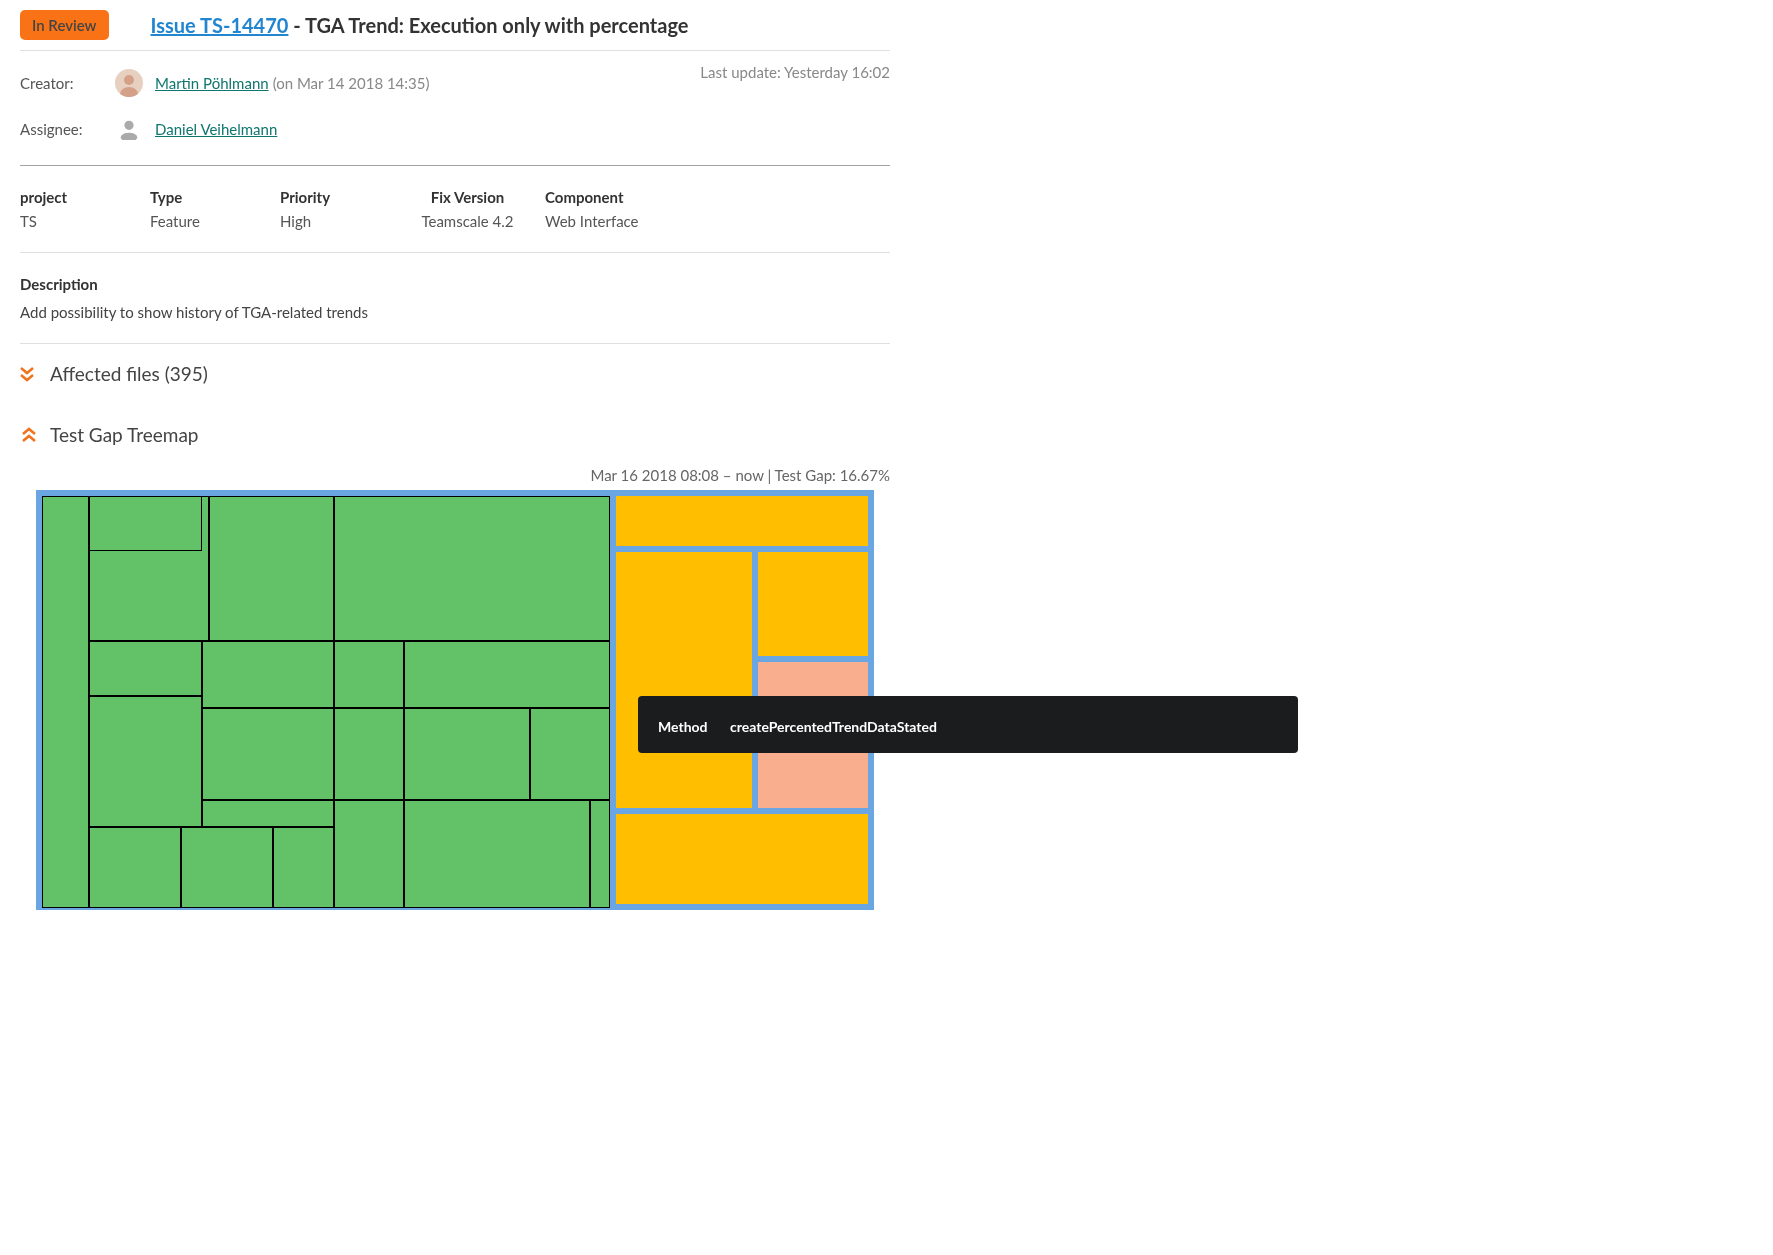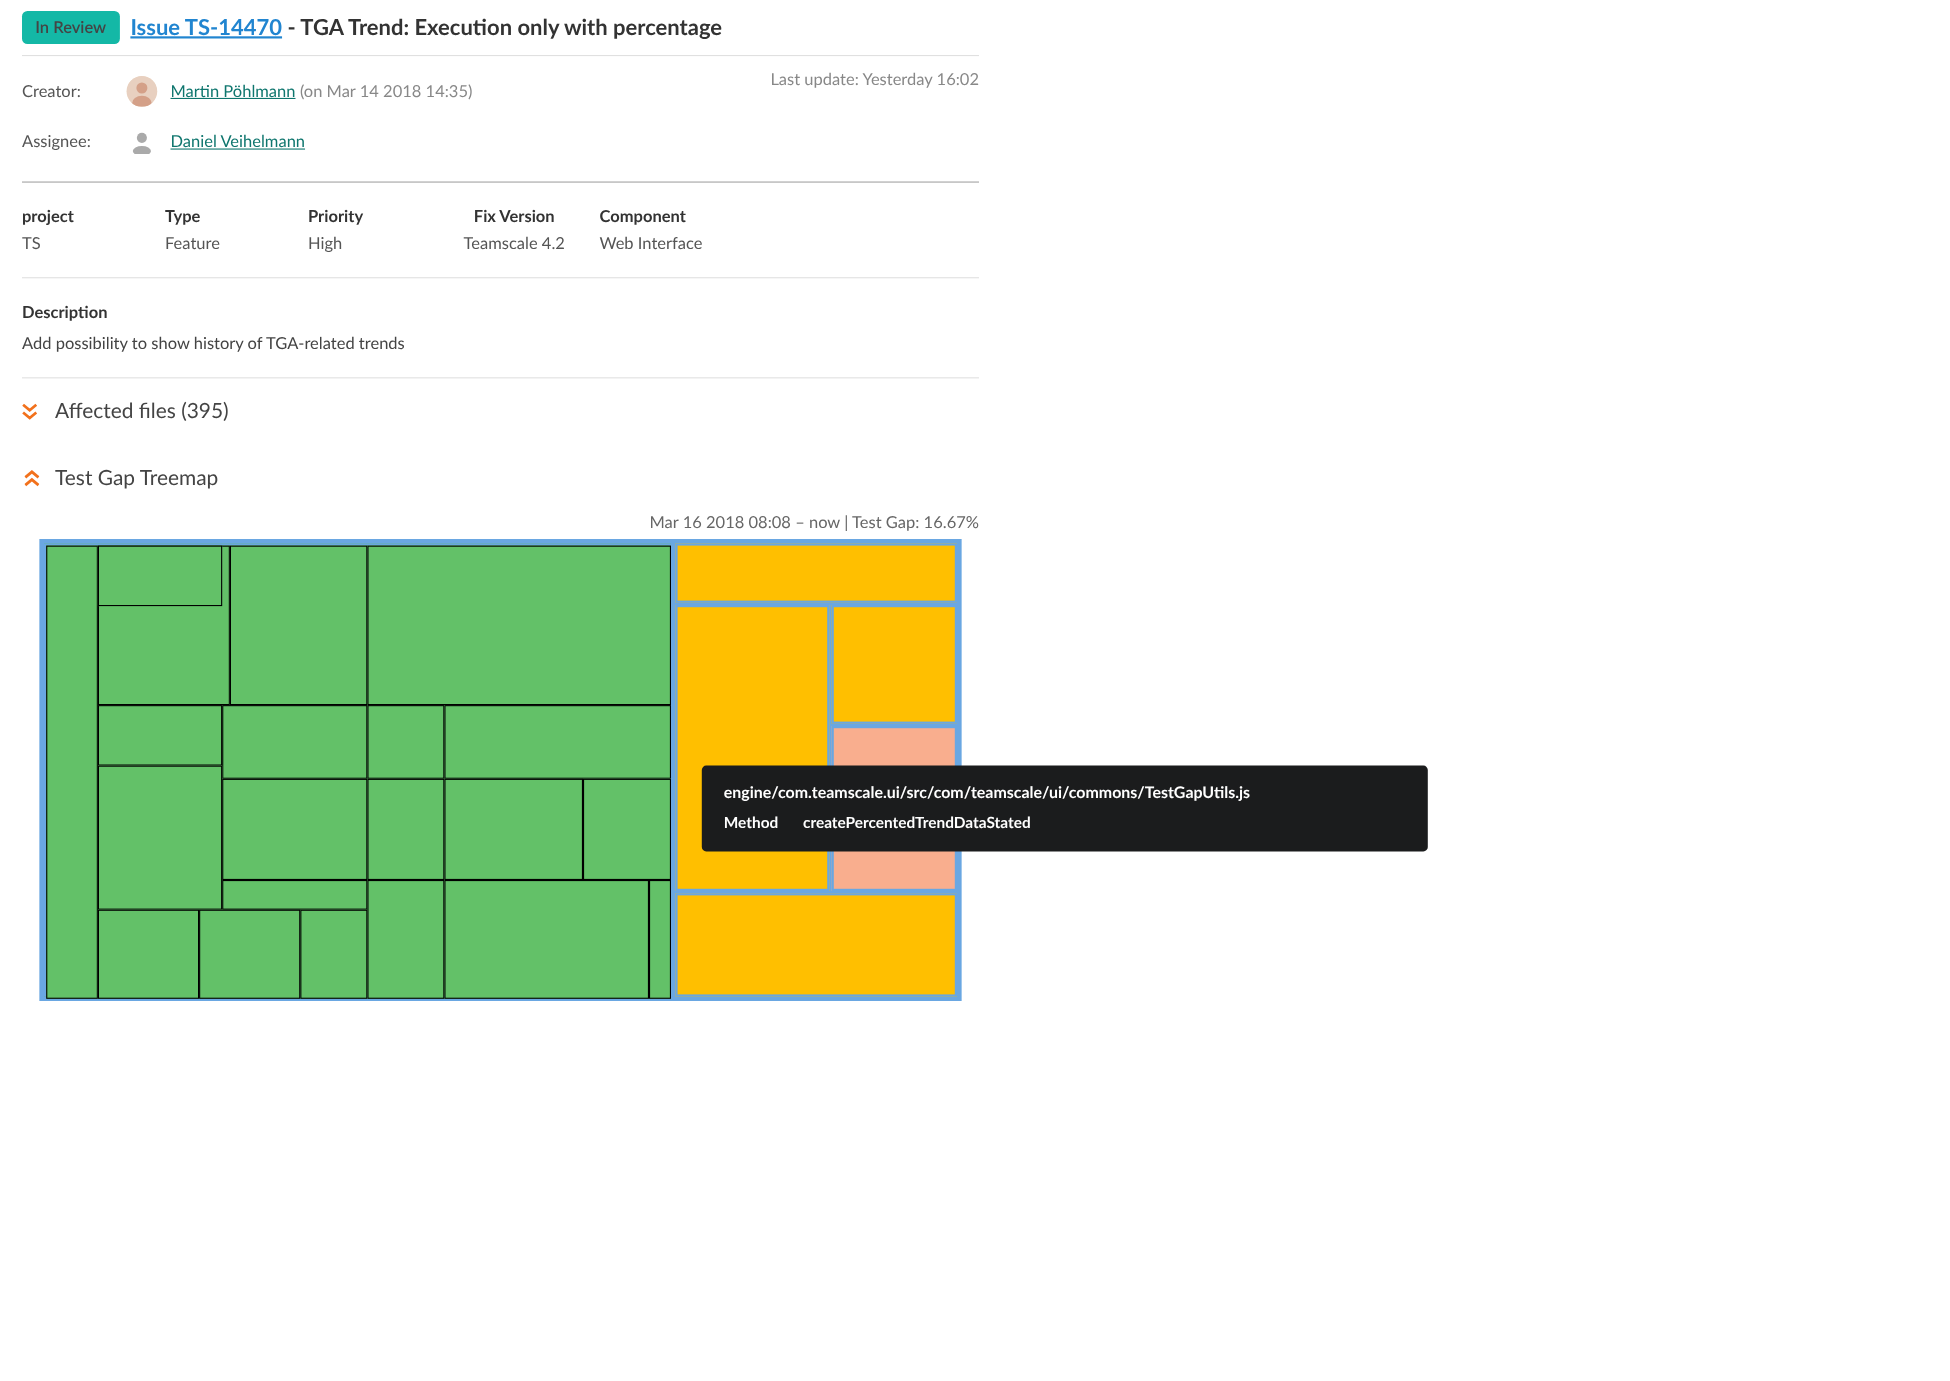--- a/index.html
+++ b/index.html
@@ -13,32 +13,32 @@
     }
     .content { width: 870px; }
     .header-row {
       display: flex;
       align-items: center;
       gap: 10px;
       padding-bottom: 10px;
       border-bottom: 1px solid #e0e0e0;
     }
     .status-badge {
-      background: #14b8a6;
+      background: #f97316;
       color: #444;
       font-weight: 600;
       font-size: 15px;
       padding: 6px 12px;
       border-radius: 5px;
     }
     .issue-title {
       font-size: 20px;
       font-weight: 700;
     }
-    .issue-link { color: #2185d0; }
+    .issue-link { color: #2185d0; margin-left: 32px; }
     .issue-title-text { color: #333; }
     .meta-block {
       padding: 18px 0 22px 0;
       border-bottom: 1px solid #a3a3a3;
       position: relative;
     }
     .last-update {
       position: absolute;
       right: 0;
       top: 12px;
@@ -299,21 +299,20 @@
       <div class="tm-group" style="left:574px; top:0; width:256px; height:412px;">
         <div class="tm-cell orange" style="left:0; top:0; width:256px; height:54px;"></div>
         <div class="tm-cell orange" style="left:0; top:56px; width:140px; height:260px;"></div>
         <div class="tm-cell orange" style="left:142px; top:56px; width:114px; height:108px;"></div>
         <div class="tm-cell salmon" style="left:142px; top:166px; width:114px; height:150px;"></div>
         <div class="tm-cell orange" style="left:0; top:318px; width:256px; height:94px;"></div>
       </div>
     </div>
 
     <div class="tooltip" style="left:602px; top:206px;">
-      <div class="tooltip-path">engine/com.teamscale.ui/src/com/teamscale/ui/commons/TestGapUtils.js</div>
       <div class="tooltip-row">
         <span class="tooltip-key">Method</span>
         <span class="tooltip-val">createPercentedTrendDataStated</span>
       </div>
     </div>
   </div>
 
 </div>
 
 </body></html>

